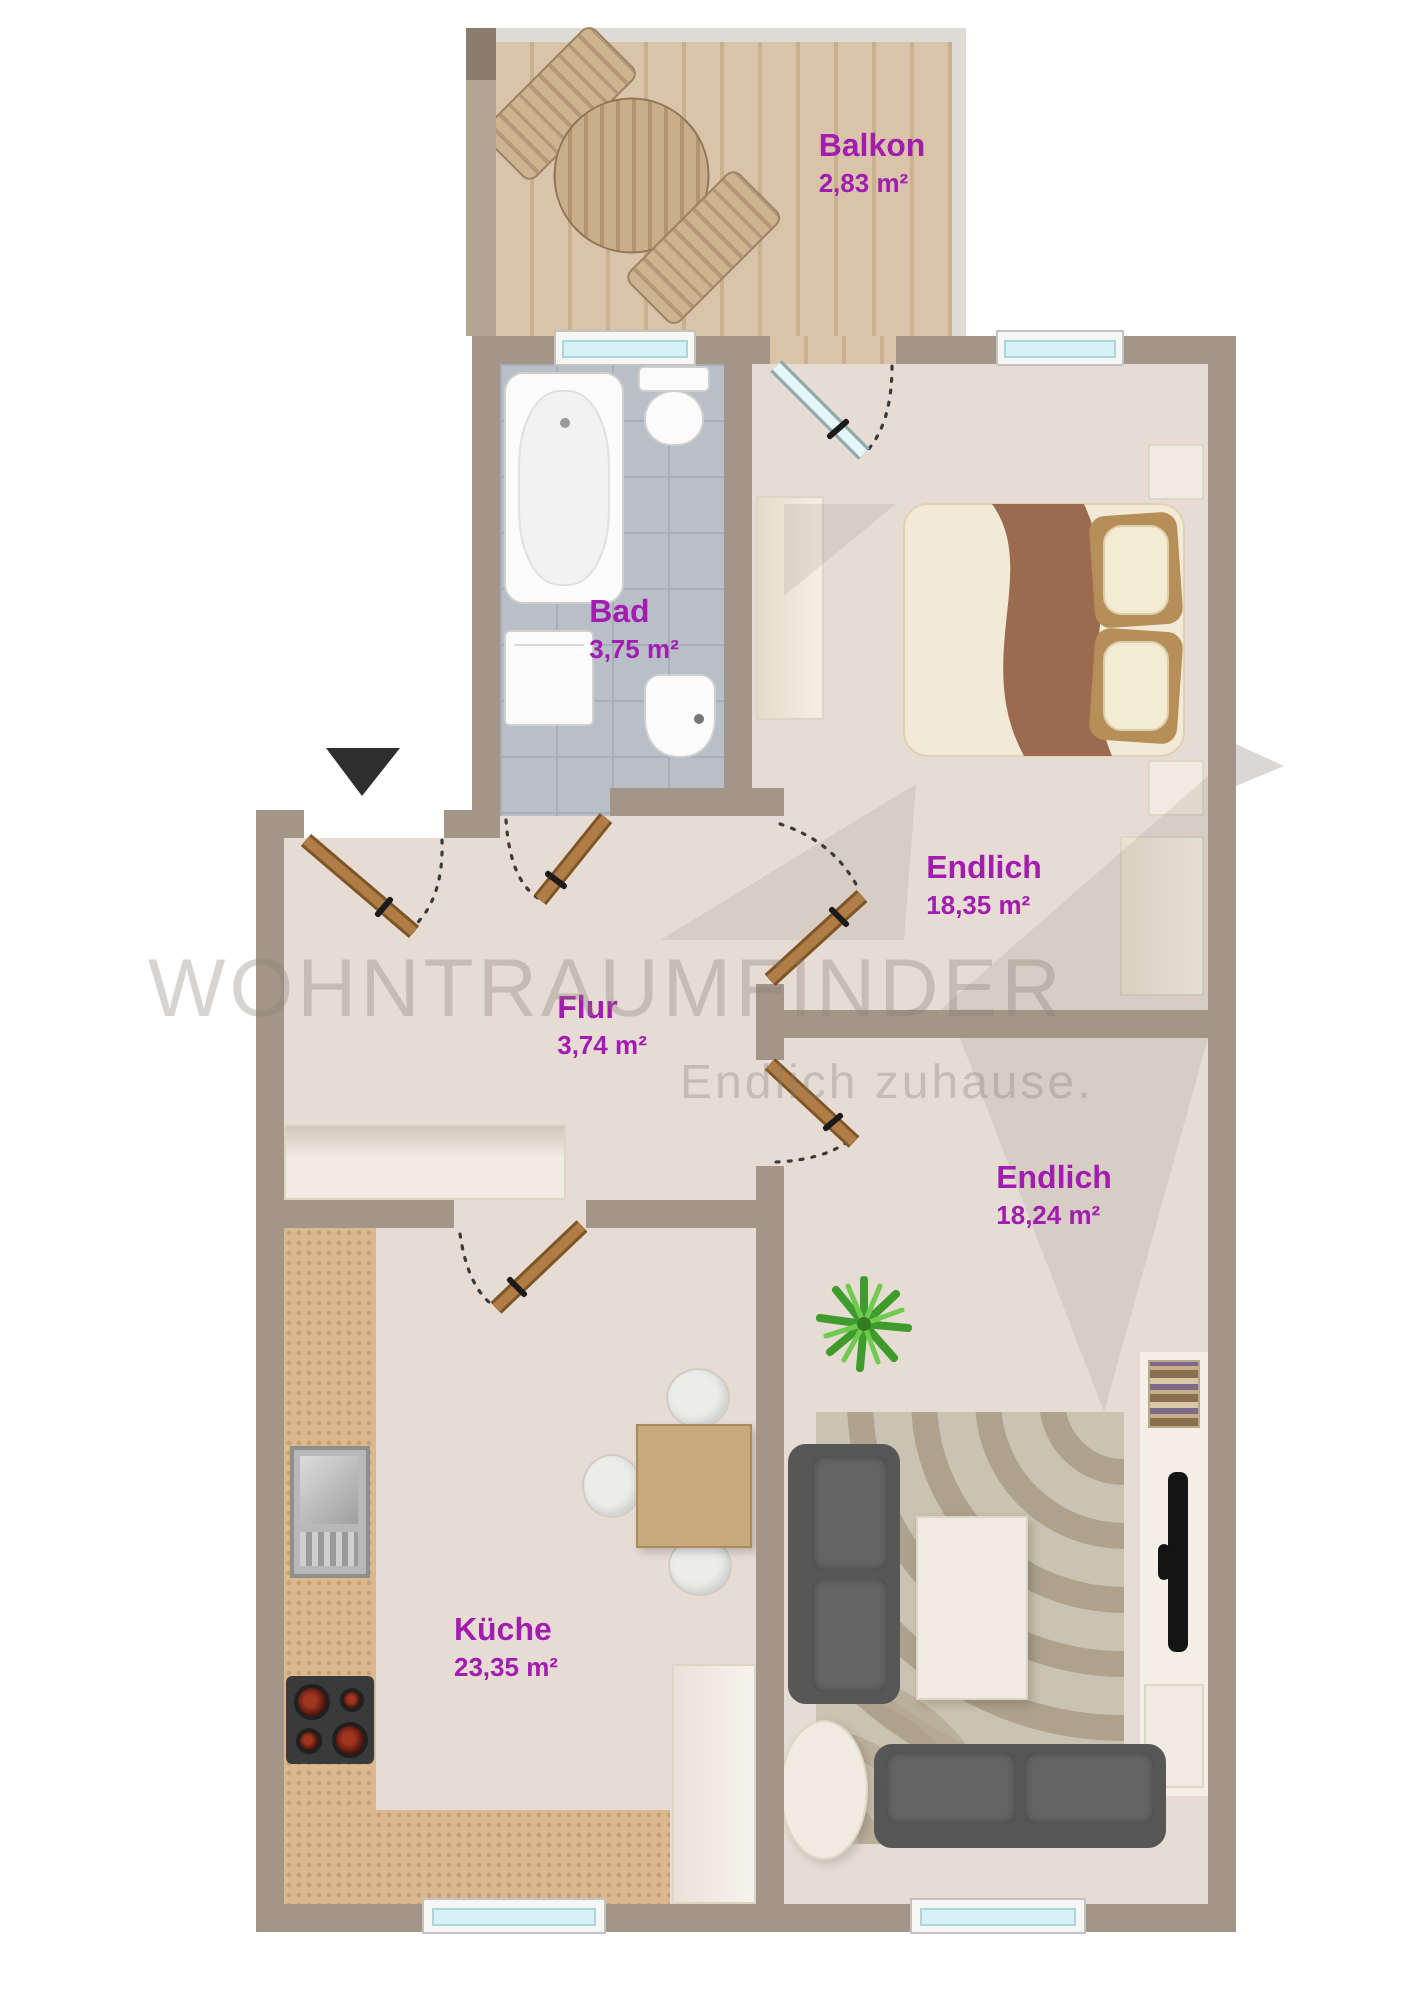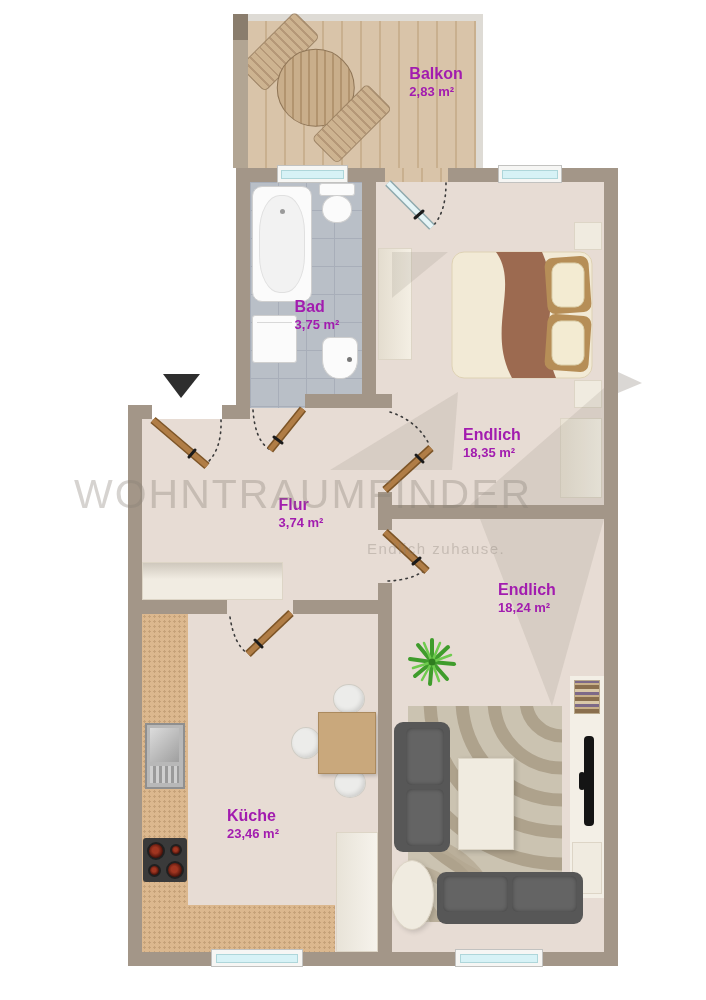--- a/index.html
+++ b/index.html
@@ -264,19 +264,19 @@
   <div class="abs room-label" style="left:285px;top:513px;margin-left:16px;">
     <div class="rname">Flur</div>
     <div class="rarea">3,74 m²</div>
   </div>
   <div class="abs room-label" style="left:527px;top:598px;">
     <div class="rname">Endlich</div>
     <div class="rarea">18,24 m²</div>
   </div>
   <div class="abs room-label" style="left:253px;top:824px;">
     <div class="rname">Küche</div>
-    <div class="rarea">23,46 m²</div>
+    <div class="rarea">23,35 m²</div>
   </div>
 
   <div class="abs watermark" style="left:74px;top:471px;font-size:41px;letter-spacing:2px;font-weight:400;">WOHNTRAUMFINDER</div>
-  <div class="abs watermark" style="left:340px;top:540px;font-size:15px;letter-spacing:1.5px;margin-left:27px;">Endlich zuhause.</div>
+  <div class="abs watermark" style="left:340px;top:528px;font-size:24px;letter-spacing:1.5px;">Endlich zuhause.</div>
 
 </div>
 
 </body></html>

